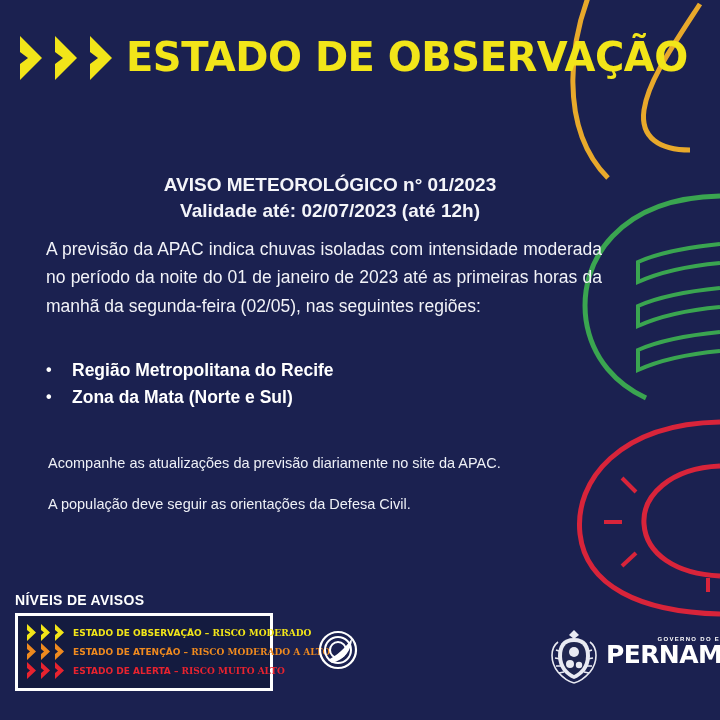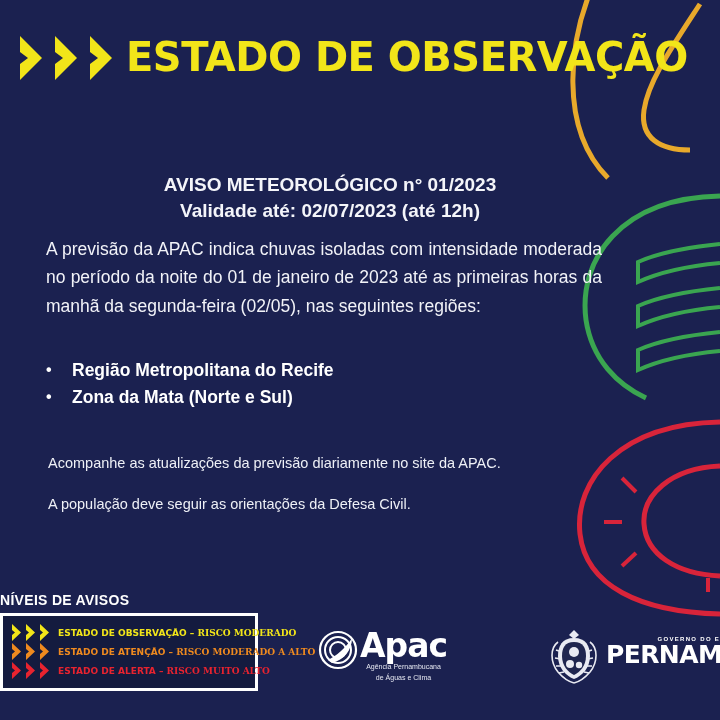--- a/index.html
+++ b/index.html
@@ -36,21 +36,21 @@
     font-size:17.5px;line-height:1.62;text-align:justify;color:#f2f3f8;
   }
   .bullets{position:absolute;left:46px;top:357px;width:520px;}
   .bullet{display:flex;align-items:flex-start;font-size:17.5px;line-height:1.55;font-weight:bold;}
   .bullet .dot{width:26px;flex:0 0 26px;font-size:16px;line-height:1.6;}
   .note{position:absolute;left:48px;width:560px;font-size:14.5px;color:#eef0f6;}
   .note.n1{top:455px;}
   .note.n2{top:496px;}
 
   
-  .legend-wrap{position:absolute;left:0;top:592px;width:258px;}
+  .legend-wrap{position:absolute;left:15px;top:592px;width:258px;}
   .legend-title{font-size:14px;font-weight:bold;letter-spacing:.3px;color:#ffffff;margin-bottom:5px;}
   .legend-box{
     border:3px solid #ffffff;background:#141b3f;
     padding:7px 16px 8px 8px;
   }
   .legend-row{display:flex;align-items:center;height:19px;}
   .legend-chevs{display:flex;gap:1px;margin-right:6px;flex:0 0 auto;}
   .lchev{width:13px;height:17px;}
   .legend-text{font-size:9px;font-weight:bold;white-space:nowrap;font-family:"DejaVu Serif", serif;}
   .legend-text .lvl{font-family:"DejaVu Sans", sans-serif;}
@@ -199,25 +199,20 @@
 
   <div class="logos">
 
     <div class="logo apac-logo">
       <svg width="40" height="40" viewBox="0 0 40 40">
         <circle cx="20" cy="20" r="18" fill="none" stroke="#ffffff" stroke-width="2.2"></circle>
         <circle cx="20" cy="20" r="13" fill="none" stroke="#ffffff" stroke-width="2"></circle>
         <circle cx="20" cy="20" r="8" fill="none" stroke="#ffffff" stroke-width="2"></circle>
         <path d="M 10 30 C 18 26 28 18 34 8 C 34 20 26 30 14 33 Z" fill="#ffffff"></path>
       </svg>
-      <div style="margin-left:2px;">
-        <div class="apac-word">Apac</div>
-        <div class="apac-sub">Agência Pernambucana</div>
-        <div class="apac-sub">de Águas e Clima</div>
-      </div>
     </div>
 
 
     <svg class="logo brasao" width="56" height="62" viewBox="0 0 56 62">
       <g fill="none" stroke="#e9eaf2" stroke-width="1.6">
         <path d="M 12 16 C 4 22 4 36 12 46 C 18 53 24 56 28 57"></path>
         <path d="M 44 16 C 52 22 52 36 44 46 C 38 53 32 56 28 57"></path>
         <path d="M 10 24 L 16 26 M 9 32 L 15 33 M 10 40 L 16 40 M 13 47 L 18 46"></path>
         <path d="M 46 24 L 40 26 M 47 32 L 41 33 M 46 40 L 40 40 M 43 47 L 38 46"></path>
       </g>

